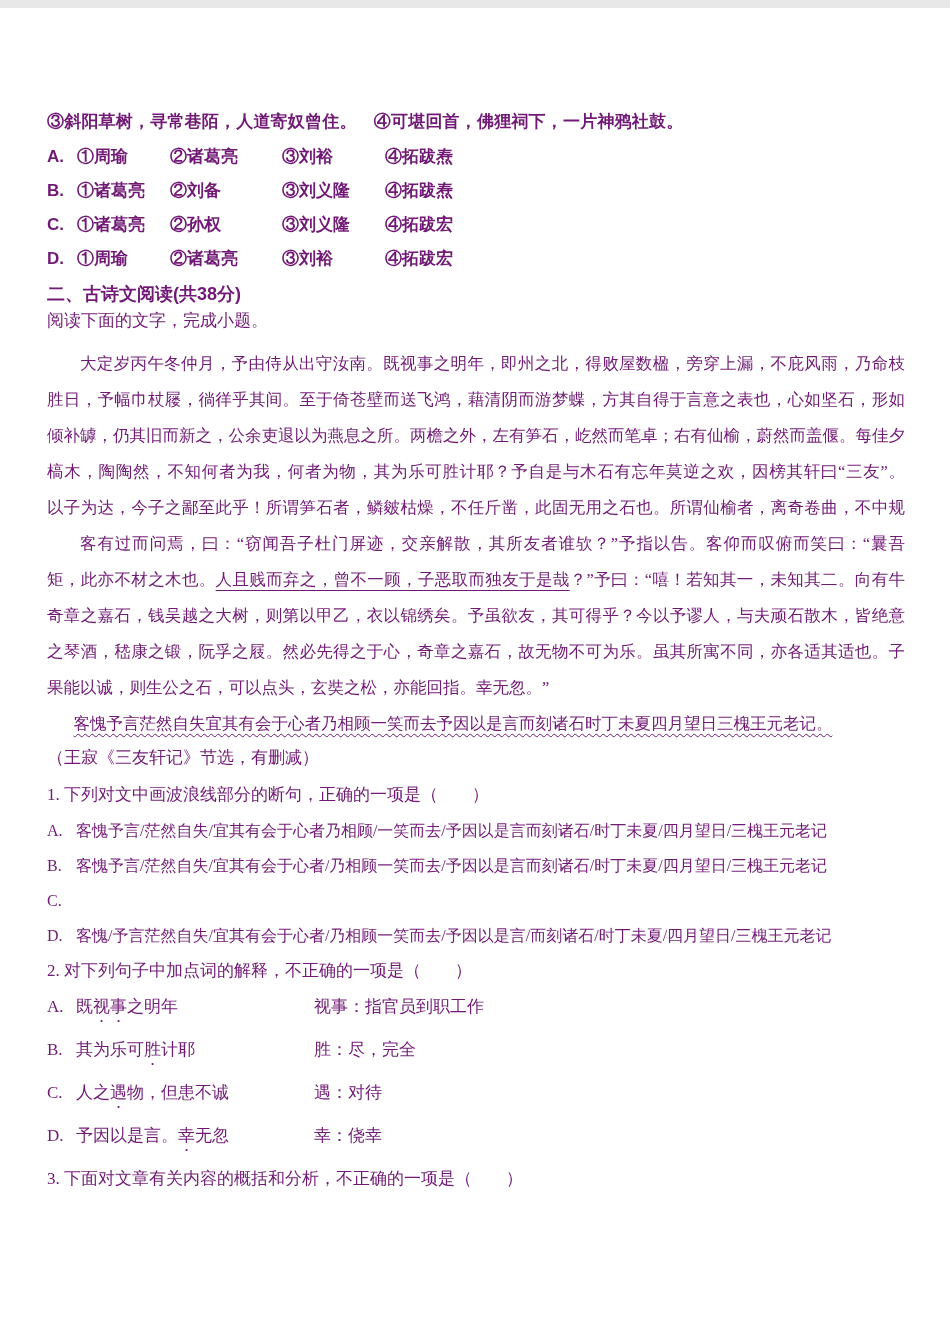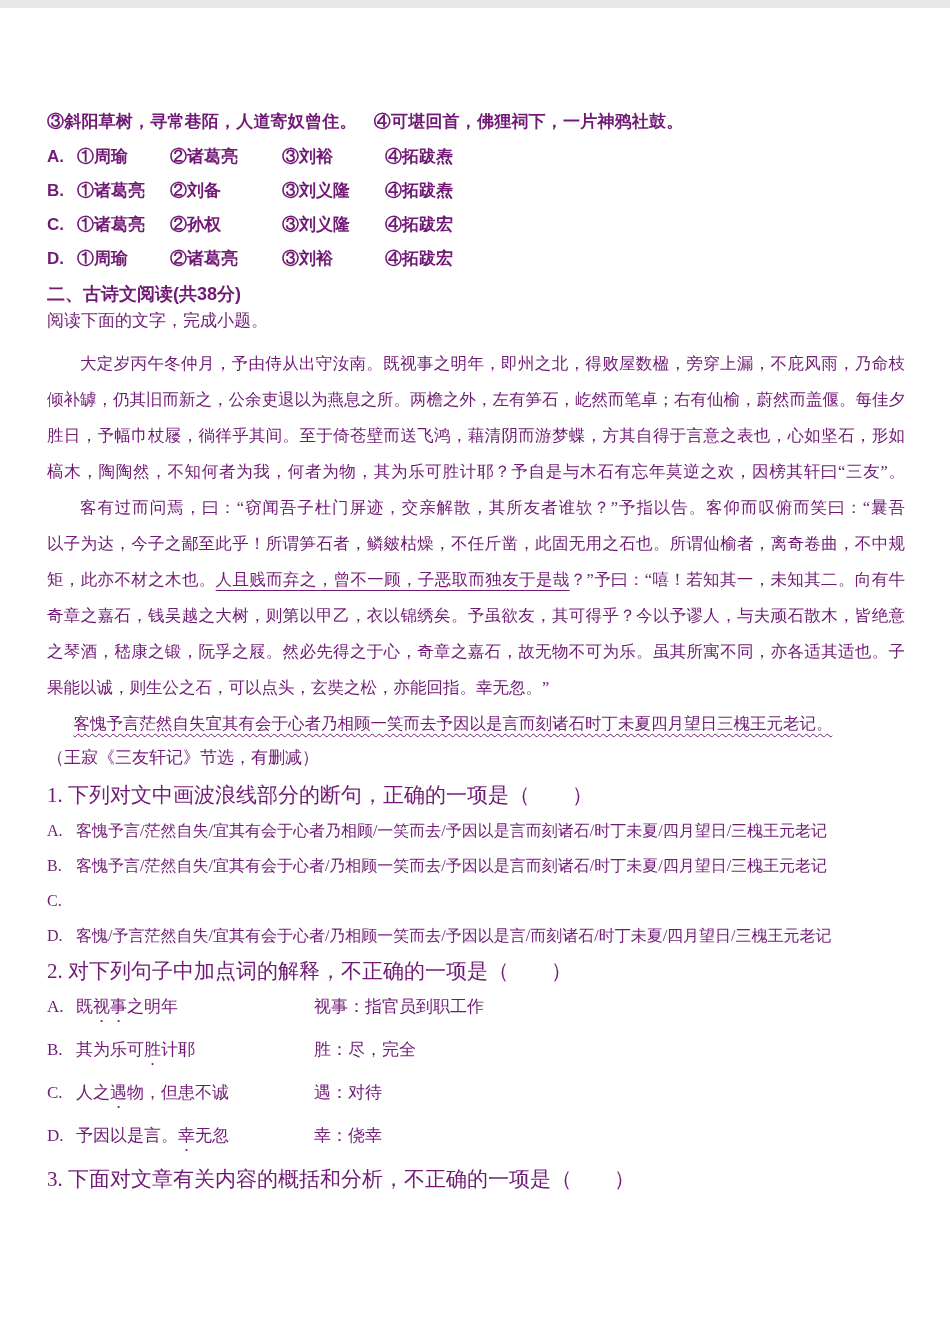--- a/index.html
+++ b/index.html
@@ -31,21 +31,21 @@
     line-height:36px;height:36px;white-space:nowrap;
     text-align:justify;text-align-last:justify;text-justify:inter-character;
   }
   .pl.short{text-align-last:left;}
   .indent2{text-indent:2em;}
   .indent15{text-indent:1.6em;}
   .ul-straight{text-decoration:underline;text-decoration-thickness:1px;text-underline-offset:5px;}
   .ul-wavy{text-decoration:underline wavy;text-decoration-thickness:1px;text-underline-offset:4px;}
   .src{font-size:17px;line-height:26px;margin-top:3px;}
   
-  .qstem{font-size:21px;line-height:24px;margin-top:12px;}
+  .qstem{font-size:17px;line-height:24px;margin-top:12px;}
   .q1opt{display:flex;font-size:16px;line-height:22px;margin-top:13px;white-space:nowrap;}
   .q1opt .lbl{width:29px;flex:none;}
   .q2row{display:flex;font-size:17px;line-height:22px;margin-top:13px;}
   .q2row .lbl{width:29px;flex:none;}
   .q2row .left{width:238px;flex:none;}
   .dot{
     text-emphasis:filled dot;
     -webkit-text-emphasis:filled dot;
     text-emphasis-position:under right;
     -webkit-text-emphasis-position:under;
@@ -87,25 +87,25 @@
       <span class="c3">③刘裕</span>
       <span class="c4">④拓跋宏</span>
     </div>
   </div>
 
   <div class="sec-title">二、古诗文阅读(共38分)</div>
   <div class="intro">阅读下面的文字，完成小题。</div>
 
   <div class="passage">
     <div class="pl indent2">大定岁丙午冬仲月，予由侍从出守汝南。既视事之明年，即州之北，得败屋数楹，旁穿上漏，不庇风雨，乃命枝</div>
+    <div class="pl">胜日，予幅巾杖屦，徜徉乎其间。至于倚苍壁而送飞鸿，藉清阴而游梦蝶，方其自得于言意之表也，心如坚石，形如</div>
     <div class="pl">倾补罅，仍其旧而新之，公余吏退以为燕息之所。两檐之外，左有笋石，屹然而笔卓；右有仙榆，蔚然而盖偃。每佳夕</div>
-    <div class="pl">胜日，予幅巾杖屦，徜徉乎其间。至于倚苍壁而送飞鸿，藉清阴而游梦蝶，方其自得于言意之表也，心如坚石，形如</div>
     <div class="pl">槁木，陶陶然，不知何者为我，何者为物，其为乐可胜计耶？予自是与木石有忘年莫逆之欢，因榜其轩曰“三友”。</div>
+    <div class="pl">以子为达，今子之鄙至此乎！所谓笋石者，鳞皴枯燥，不任斤凿，此固无用之石也。所谓仙榆者，离奇卷曲，不中规</div>
     <div class="pl indent2">客有过而问焉，曰：“窃闻吾子杜门屏迹，交亲解散，其所友者谁欤？”予指以告。客仰而叹俯而笑曰：“曩吾</div>
-    <div class="pl">以子为达，今子之鄙至此乎！所谓笋石者，鳞皴枯燥，不任斤凿，此固无用之石也。所谓仙榆者，离奇卷曲，不中规</div>
     <div class="pl"><span>矩，此亦不材之木也。</span><span class="ul-straight">人且贱而弃之，曾不一顾，子恶取而独友于是哉</span><span>？”予曰：“嘻！若知其一，未知其二。向有牛</span></div>
     <div class="pl">奇章之嘉石，钱吴越之大树，则第以甲乙，衣以锦绣矣。予虽欲友，其可得乎？今以予谬人，与夫顽石散木，皆绝意</div>
     <div class="pl">之琴酒，嵇康之锻，阮孚之屐。然必先得之于心，奇章之嘉石，故无物不可为乐。虽其所寓不同，亦各适其适也。子</div>
     <div class="pl short">果能以诚，则生公之石，可以点头，玄奘之松，亦能回指。幸无忽。”</div>
     <div class="pl short indent15"><span class="ul-wavy">客愧予言茫然自失宜其有会于心者乃相顾一笑而去予因以是言而刻诸石时丁未夏四月望日三槐王元老记。</span></div>
   </div>
 
   <div class="src">（王寂《三友轩记》节选，有删减）</div>
 
   <div class="qstem">1.  下列对文中画波浪线部分的断句，正确的一项是（　　）</div>

